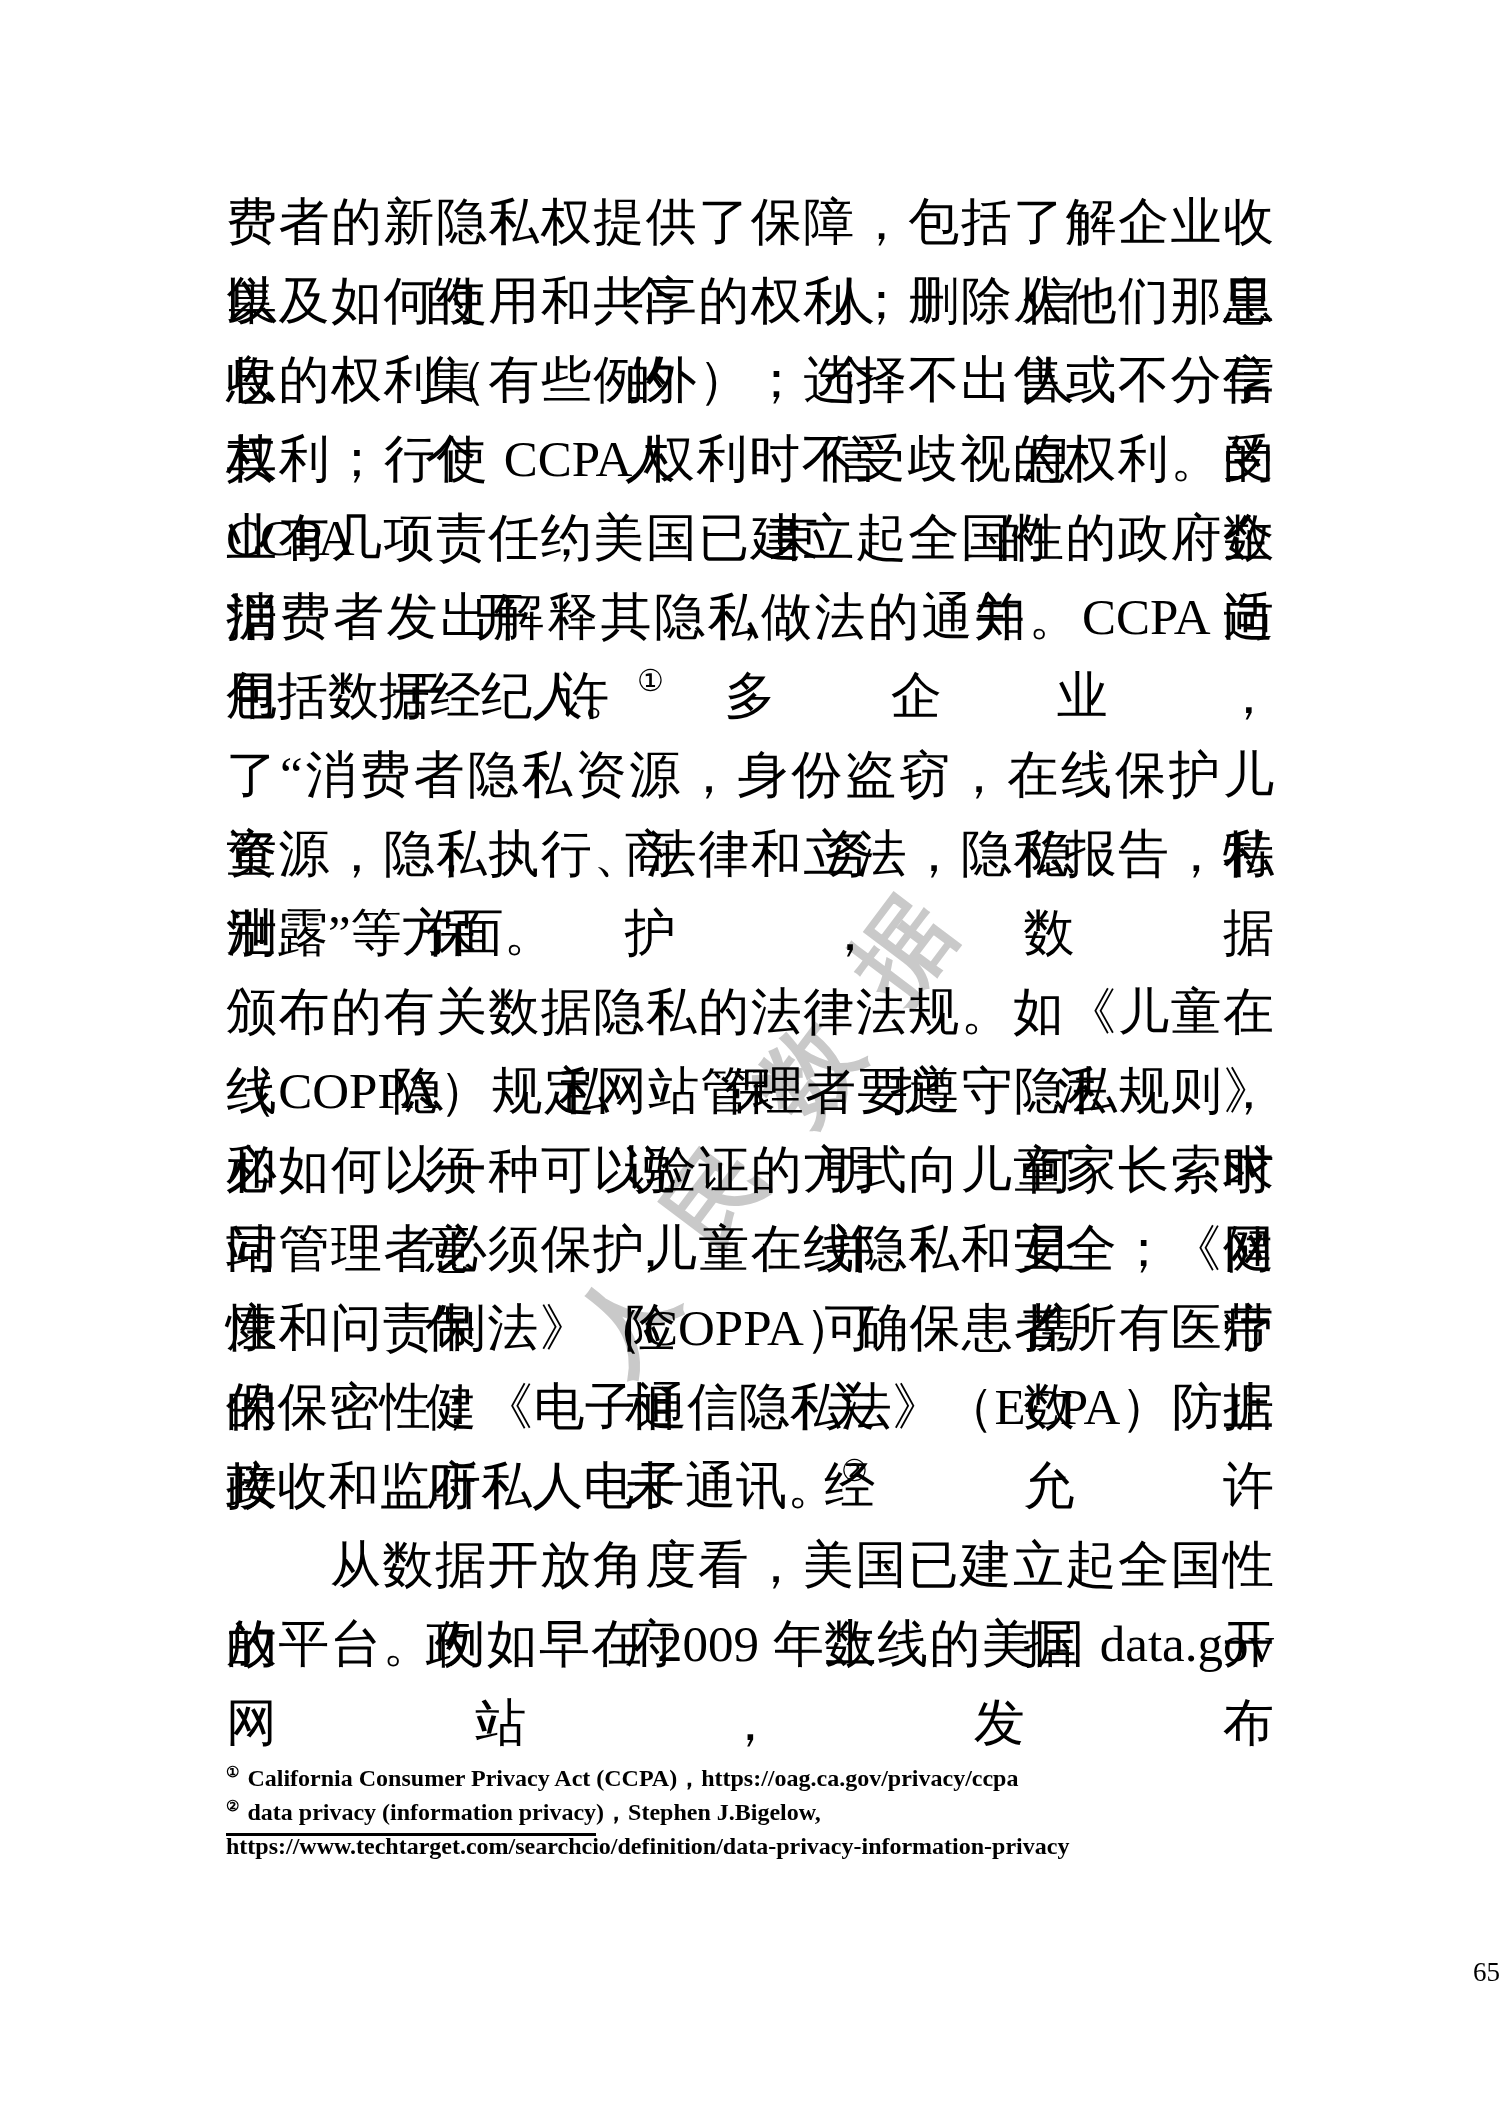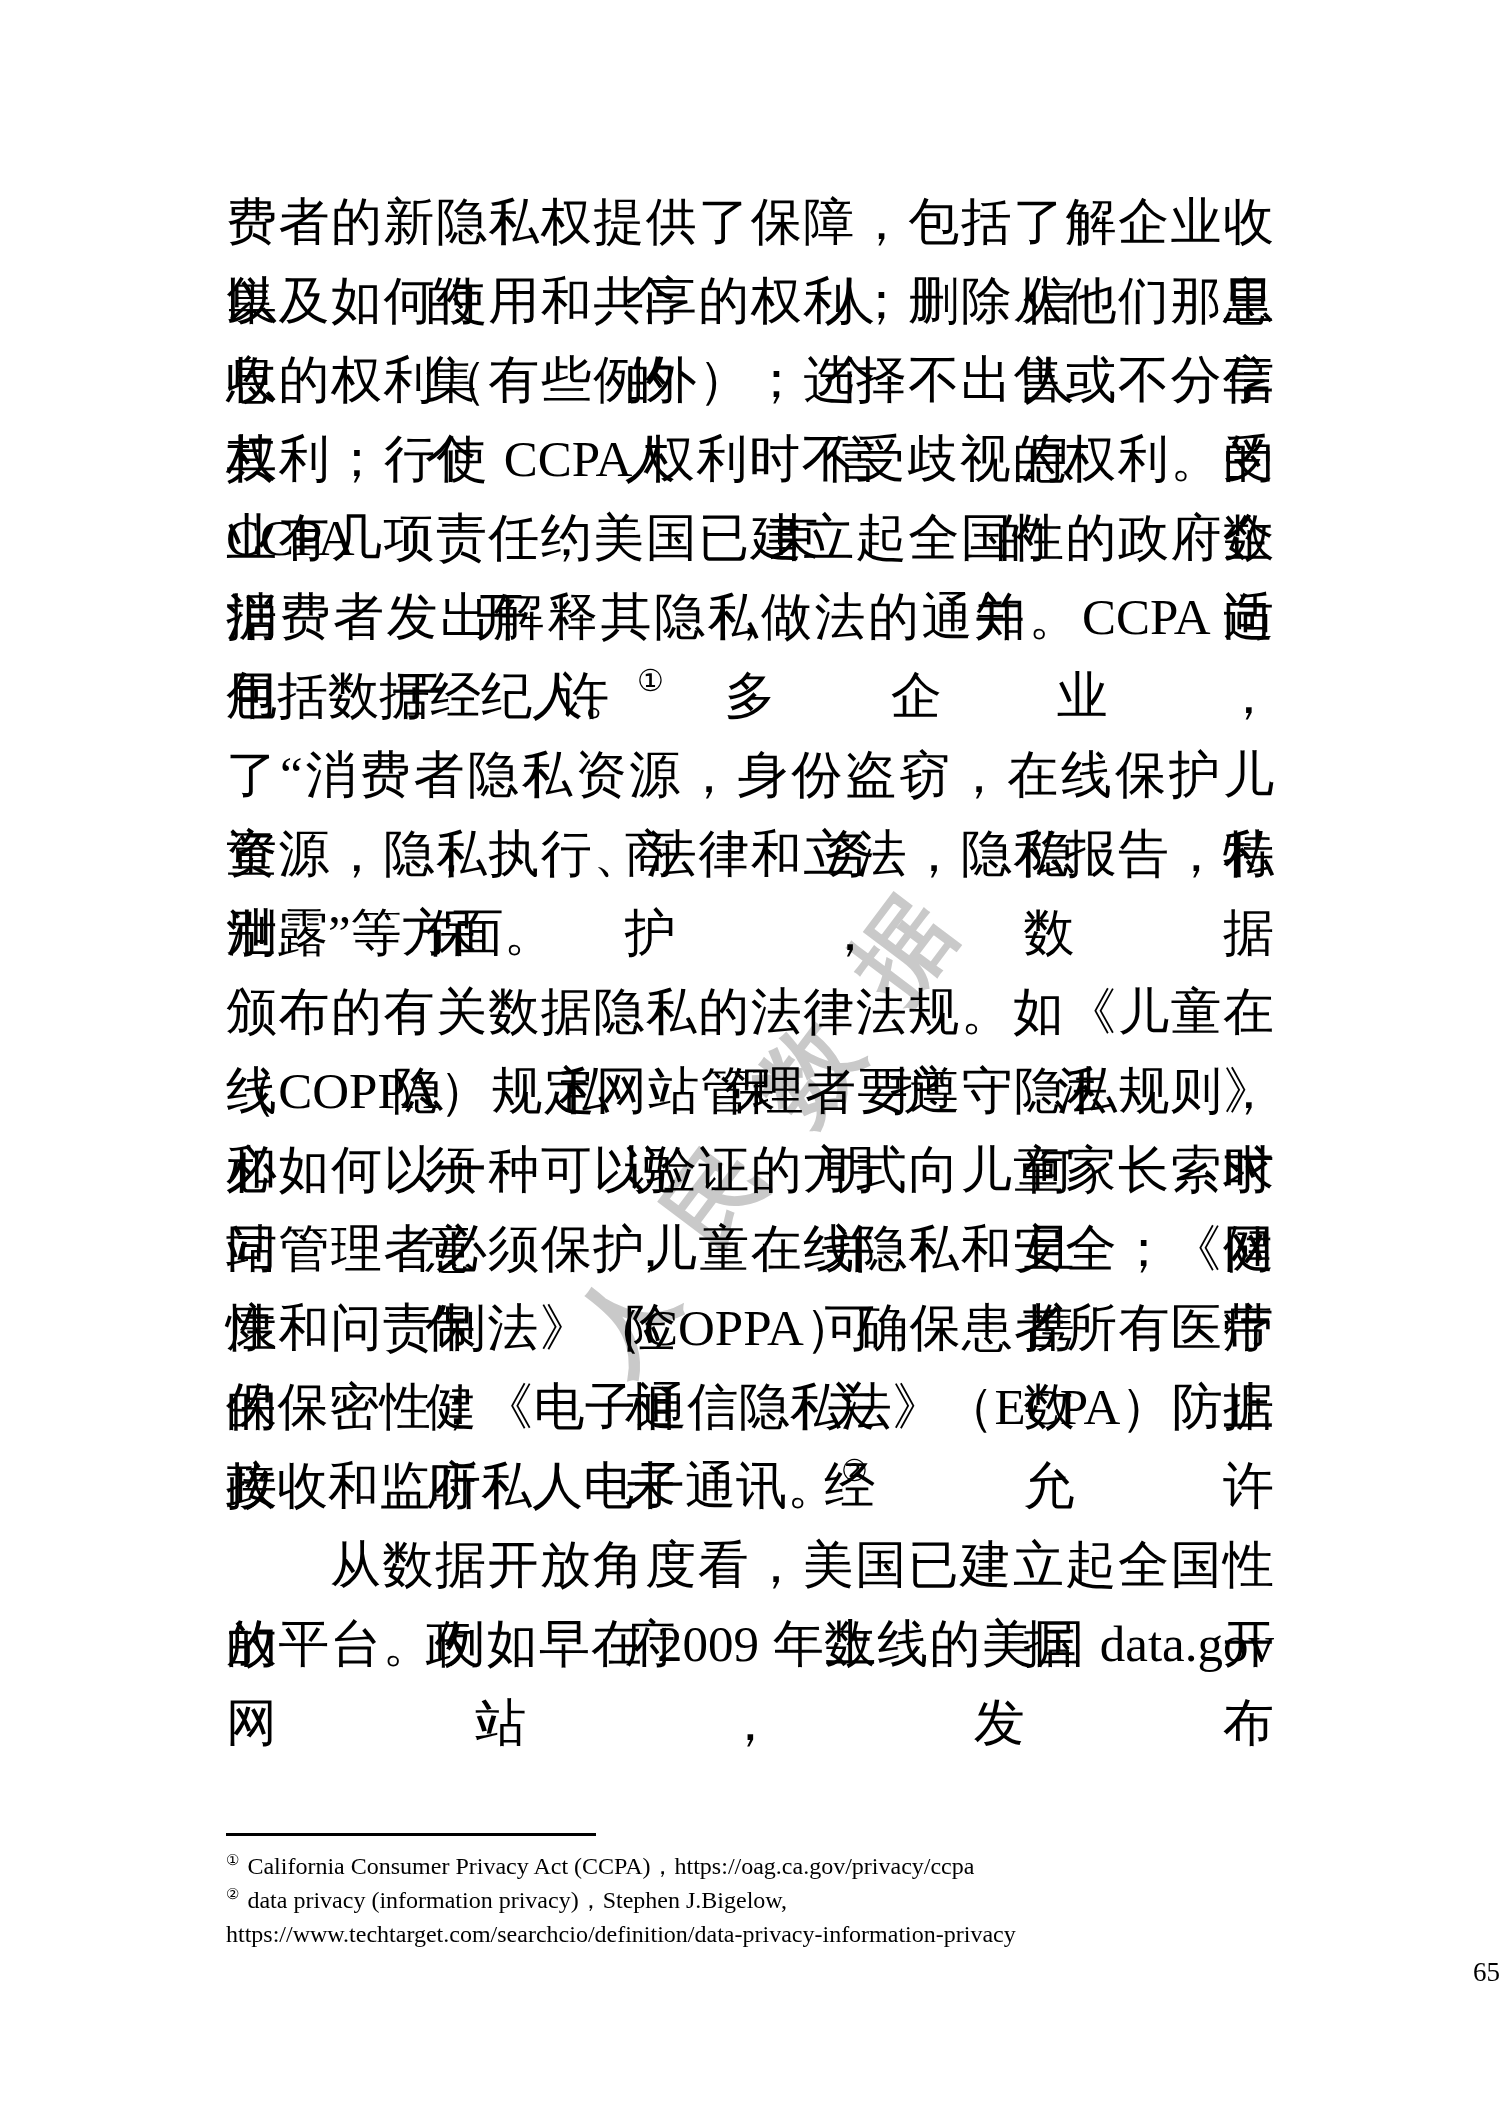--- a/index.html
+++ b/index.html
@@ -63,22 +63,23 @@
     position: absolute;
     left: 226px;
     top: 1833px;
     width: 370px;
     height: 0;
     border-top: 3px solid #000000;
   }
   .footnotes {
     position: absolute;
     left: 226px;
-    top: 1851px;
+    top: 1763px;
     width: 1080px;
+    font-weight: bold;
   }
   .fn-line {
     font-size: 24px;
     line-height: 31px;
     text-align: left;
     white-space: nowrap;
   }
   .fn-marker {
     font-size: 15px;
     position: relative;

